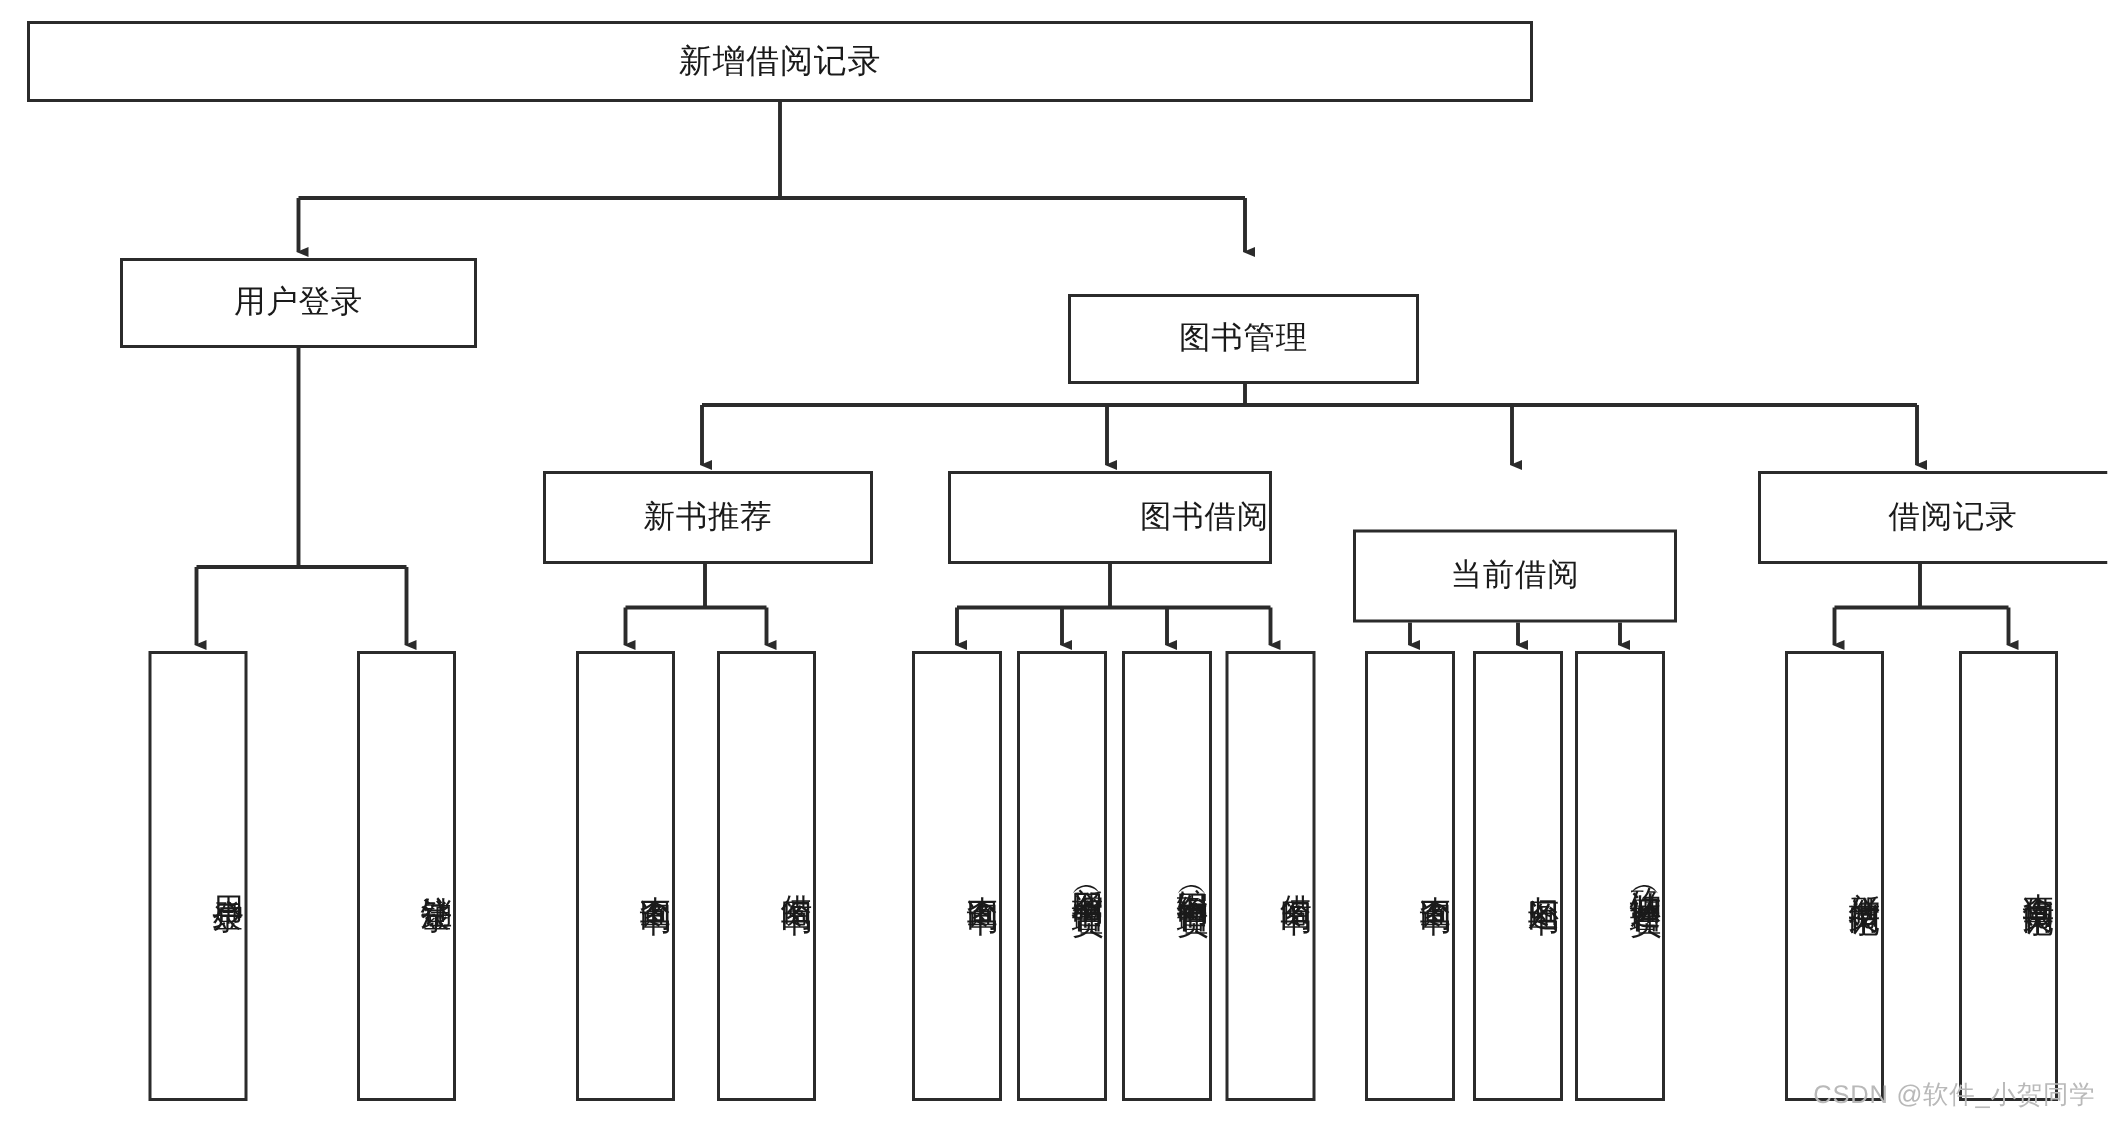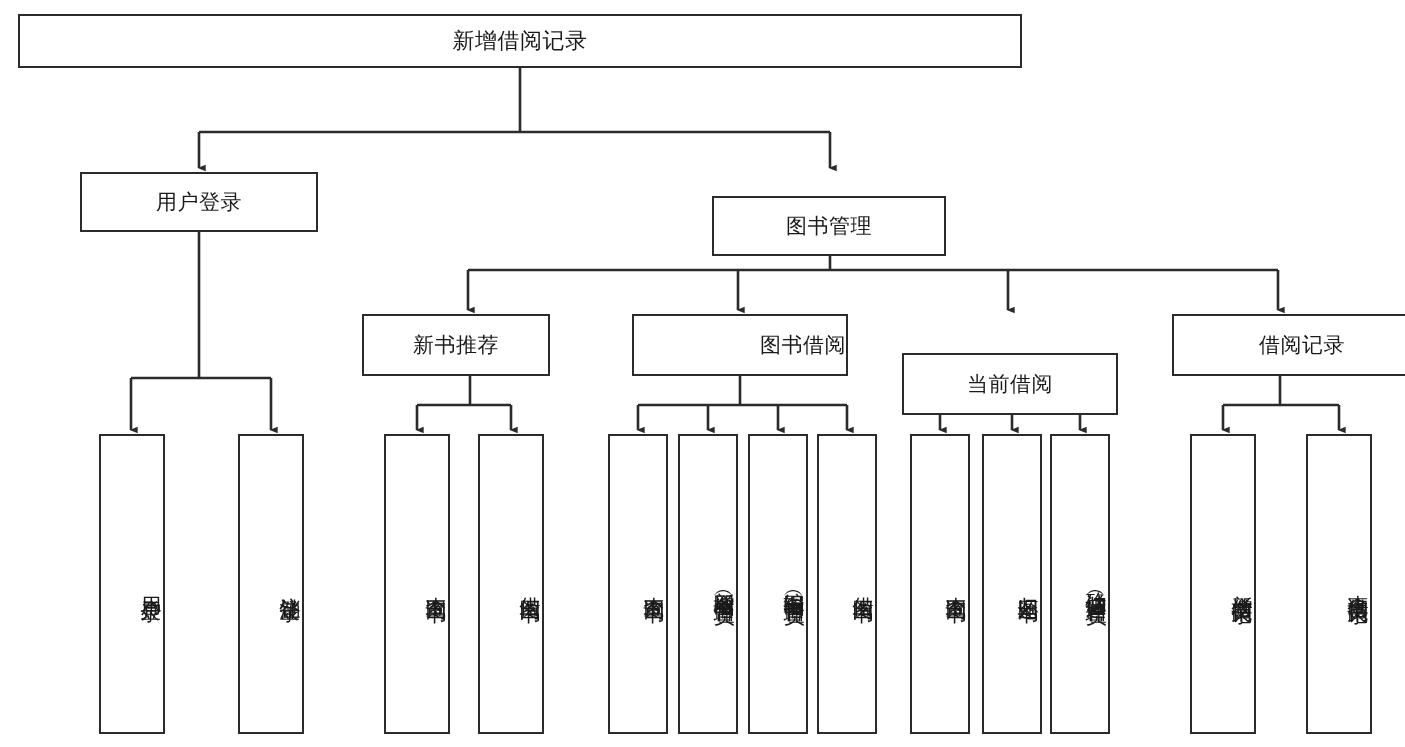--- a/index.html
+++ b/index.html
@@ -130,21 +130,21 @@
     <span>新增借阅记录</span>
   </div>
 
   <div class="node horiz" style="left:80px; top:172px; width:238px; height:60px;">
     <span>用户登录</span>
   </div>
   <div class="node horiz" style="left:712px; top:172px; width:234px; height:60px;margin-top:24px;">
     <span>图书管理</span>
   </div>
 
-  <div class="node horiz" style="left:362px; top:314px; width:188px; height:62px;">
+  <div class="node horiz" style="left:362px; top:314px; width:220px; height:62px;">
     <span>新书推荐</span>
   </div>
   <div class="node horiz" style="left:632px; top:314px; width:216px; height:62px;justify-content:flex-end;">
     <span>图书借阅</span>
   </div>
   <div class="node horiz" style="left:902px; top:314px; width:216px; height:62px;margin-top:39px;">
     <span>当前借阅</span>
   </div>
   <div class="node horiz" style="left:1172px; top:314px; width:260px; height:62px;">
     <span>借阅记录</span>
@@ -187,13 +187,14 @@
     <span class="vlabel">确认归还（管理员）</span>
   </div>
 
   <div class="node vert" style="left:1190px; top:434px; width:66px; height:300px;">
     <span class="vlabel">新增借阅记录</span>
   </div>
   <div class="node vert" style="left:1306px; top:434px; width:66px; height:300px;">
     <span class="vlabel">查询借阅记录</span>
   </div>
 
+  <div class="watermark">CSDN @软件_小贺同学</div>
 </div>
 
 </body></html>

